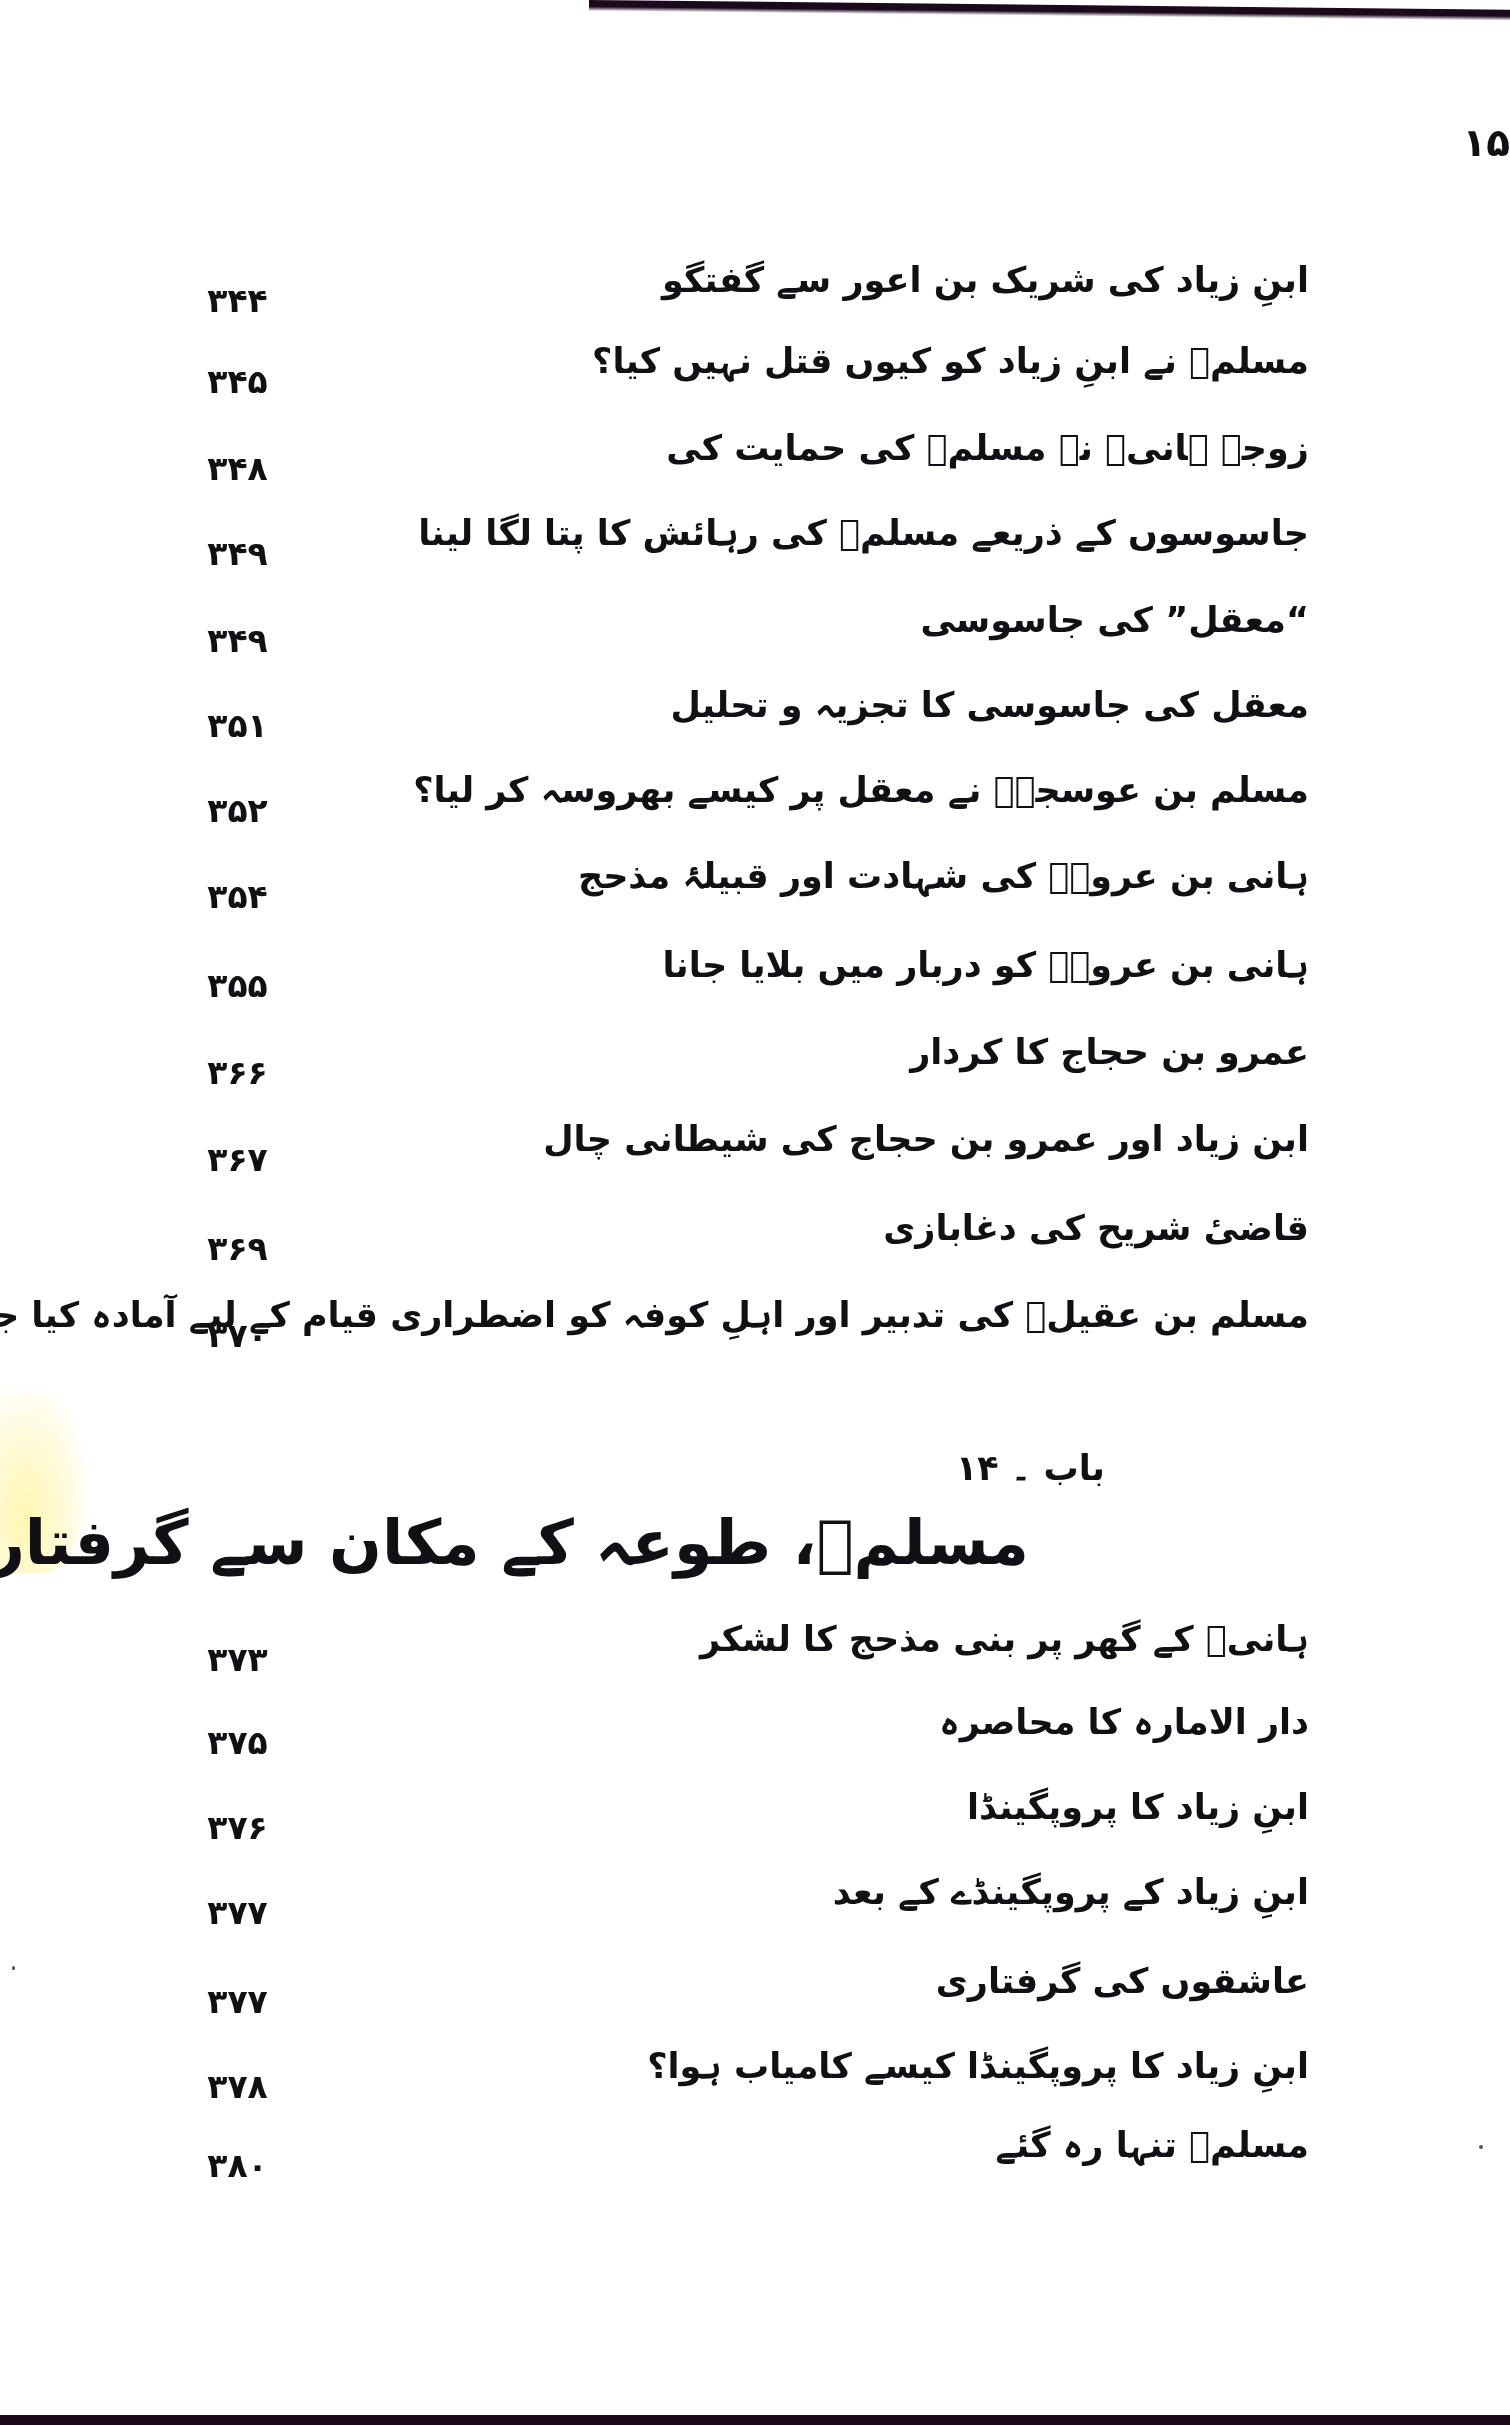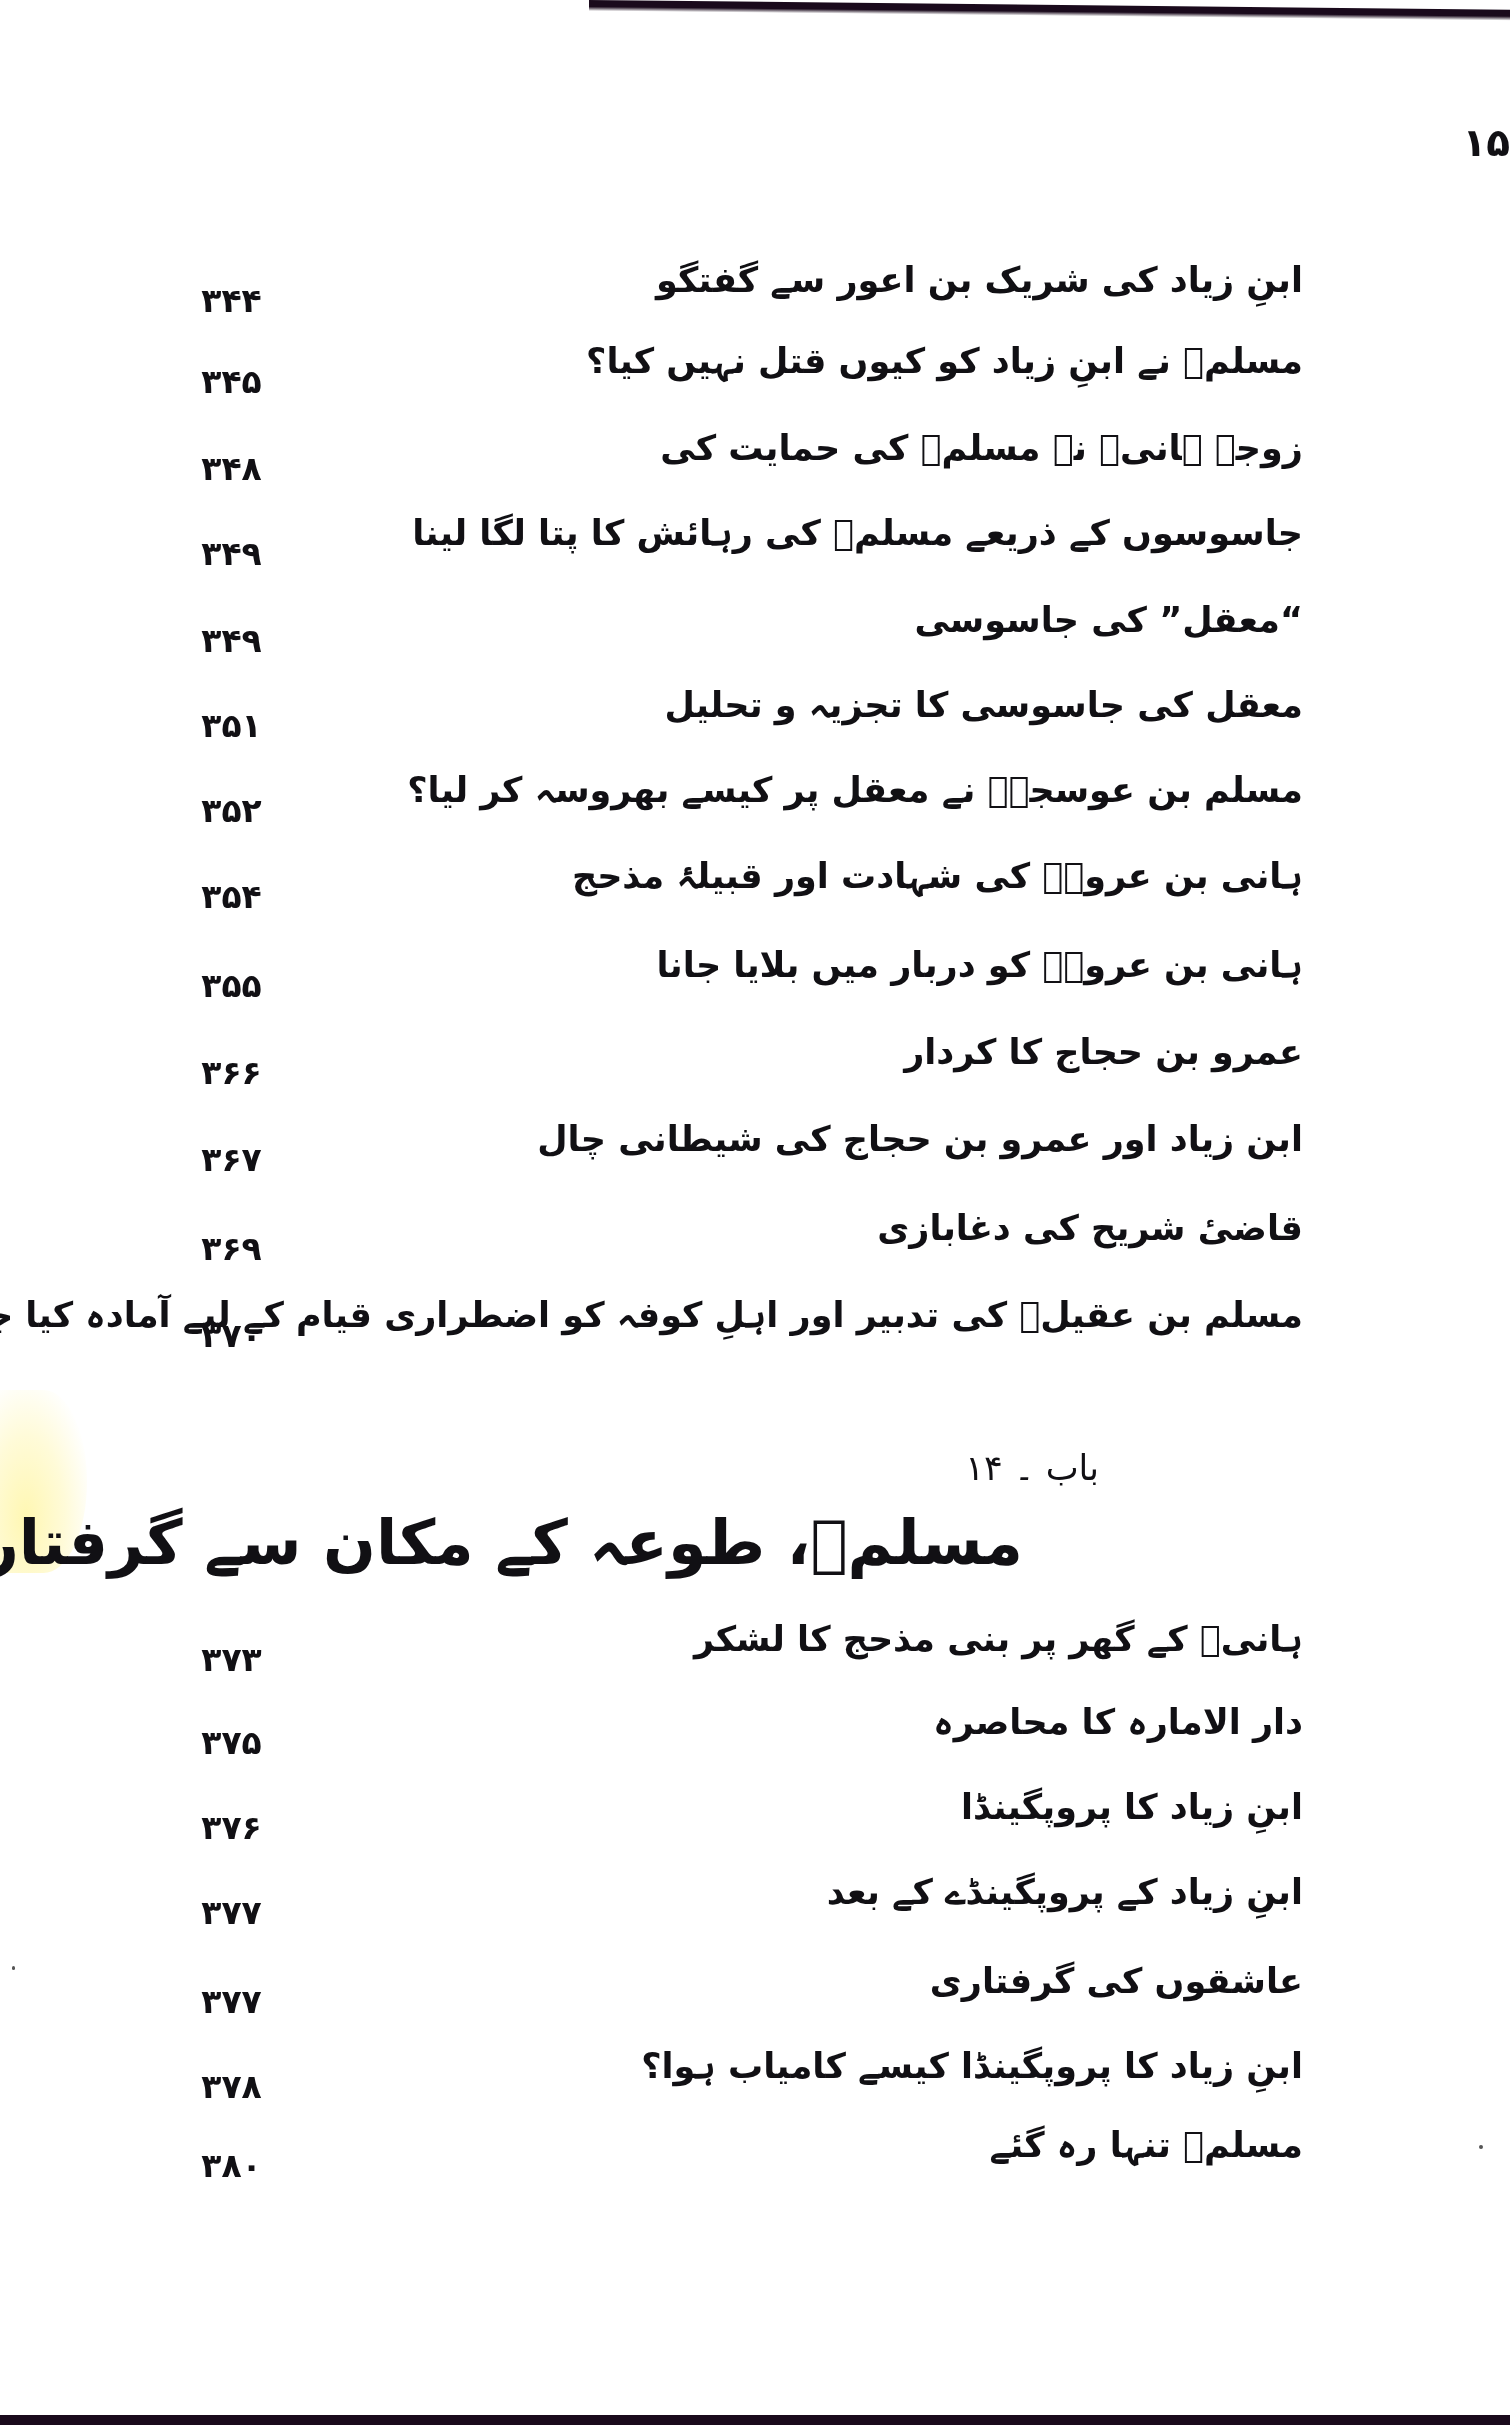--- a/index.html
+++ b/index.html
@@ -54,21 +54,21 @@
     top: 120px;
     left: 0;
     width: 1510px;
     font-family: "DejaVu Sans", sans-serif;
     font-weight: bold;
     font-size: 39px;
     direction: rtl;
   }
   .toc {
     position: absolute;
-    left: 0;
+    left: 6px;
     top: 0;
     width: 1313px;
     height: 2425px;
   }
   .row {
     position: absolute;
     left: 164px;
     width: 1139px;
     height: 77px;
   }
@@ -96,21 +96,21 @@
     font-size: 33px;
     line-height: 42px;
     letter-spacing: 3.9px;
   }
   .chapter-label {
     position: absolute;
     right: 214px;
     top: 1448px;
     direction: rtl;
     font-family: "DejaVu Sans", sans-serif;
-    font-weight: normal;
+    font-weight: bold;
     font-size: 35px;
   }
   .chapter-title {
     position: absolute;
     right: 290px;
     top: 1506px;
     direction: rtl;
     font-family: "DejaVu Sans", sans-serif;
     font-weight: bold;
     font-size: 62px;

